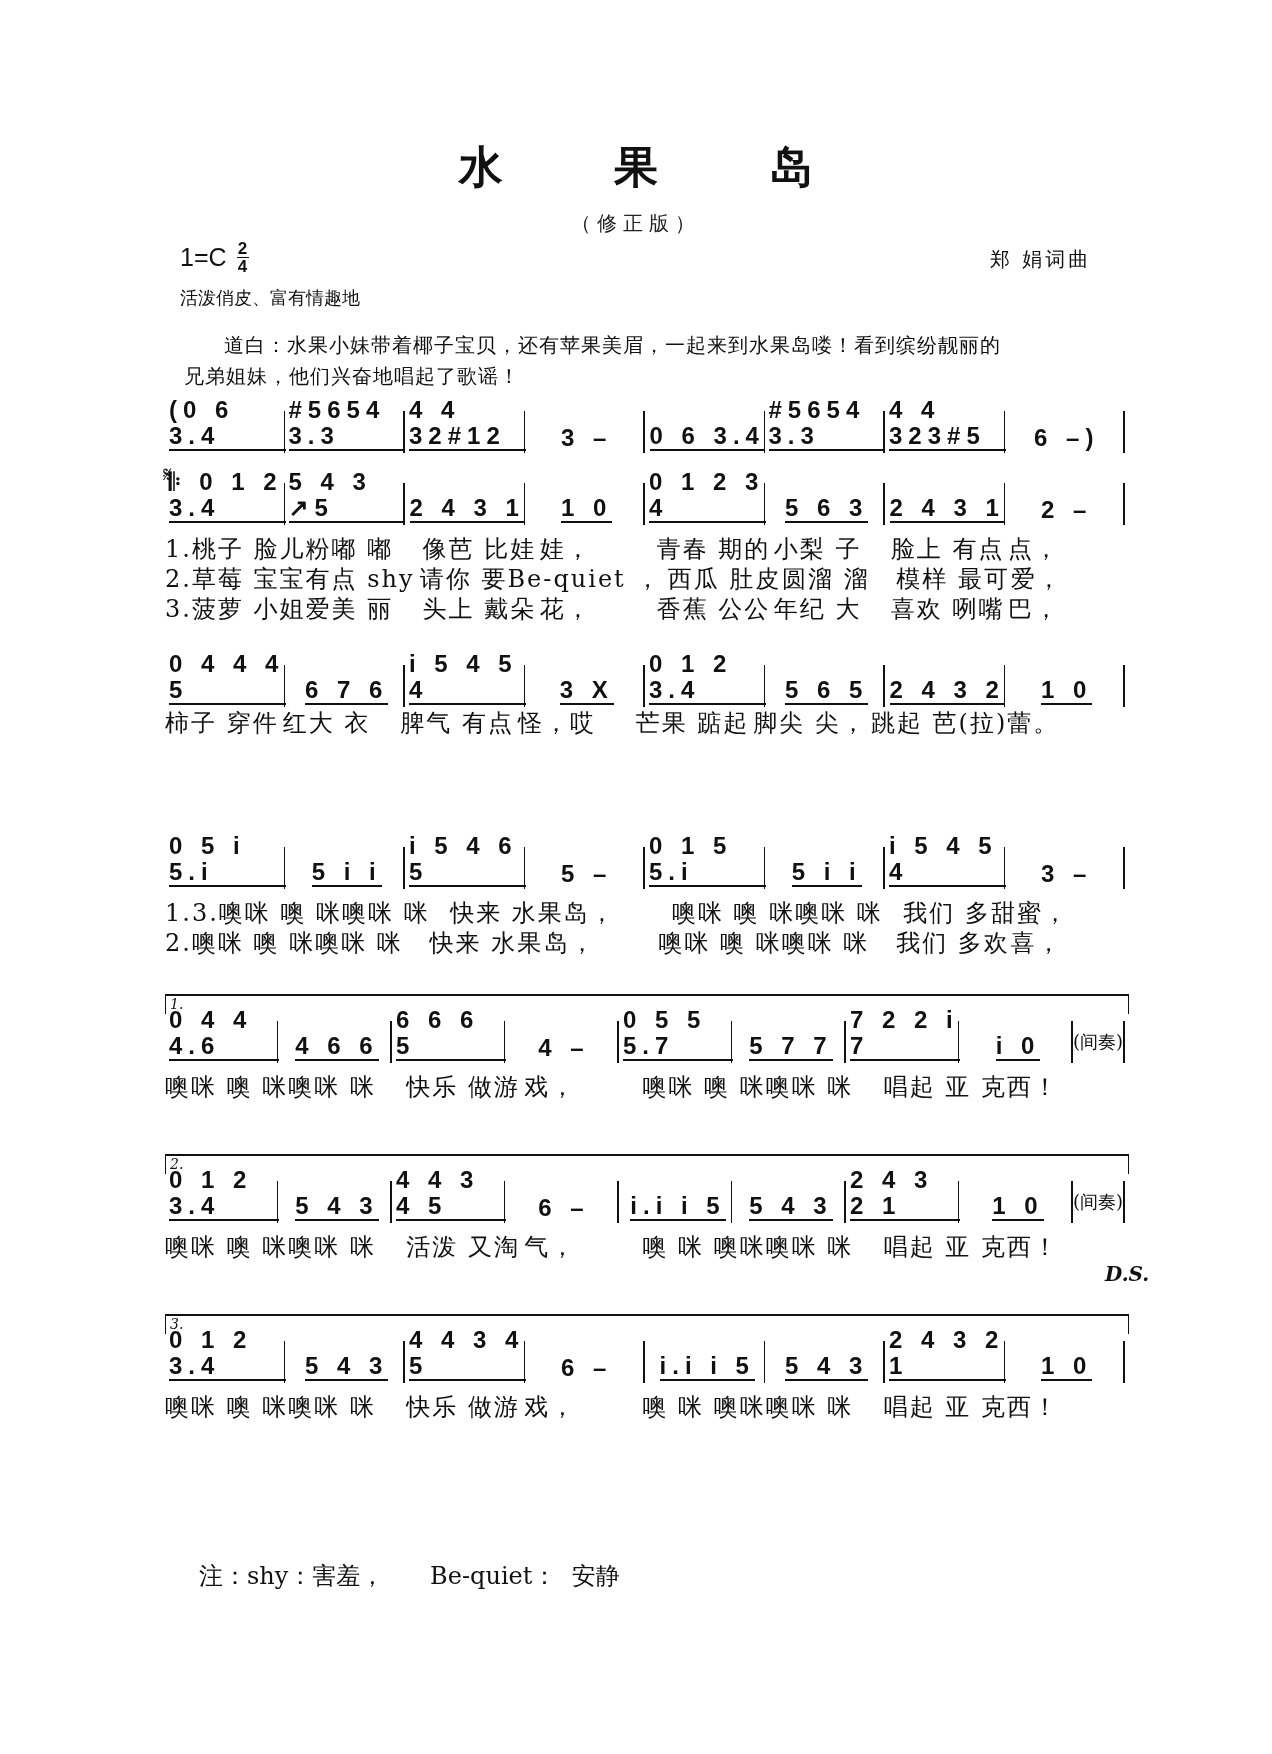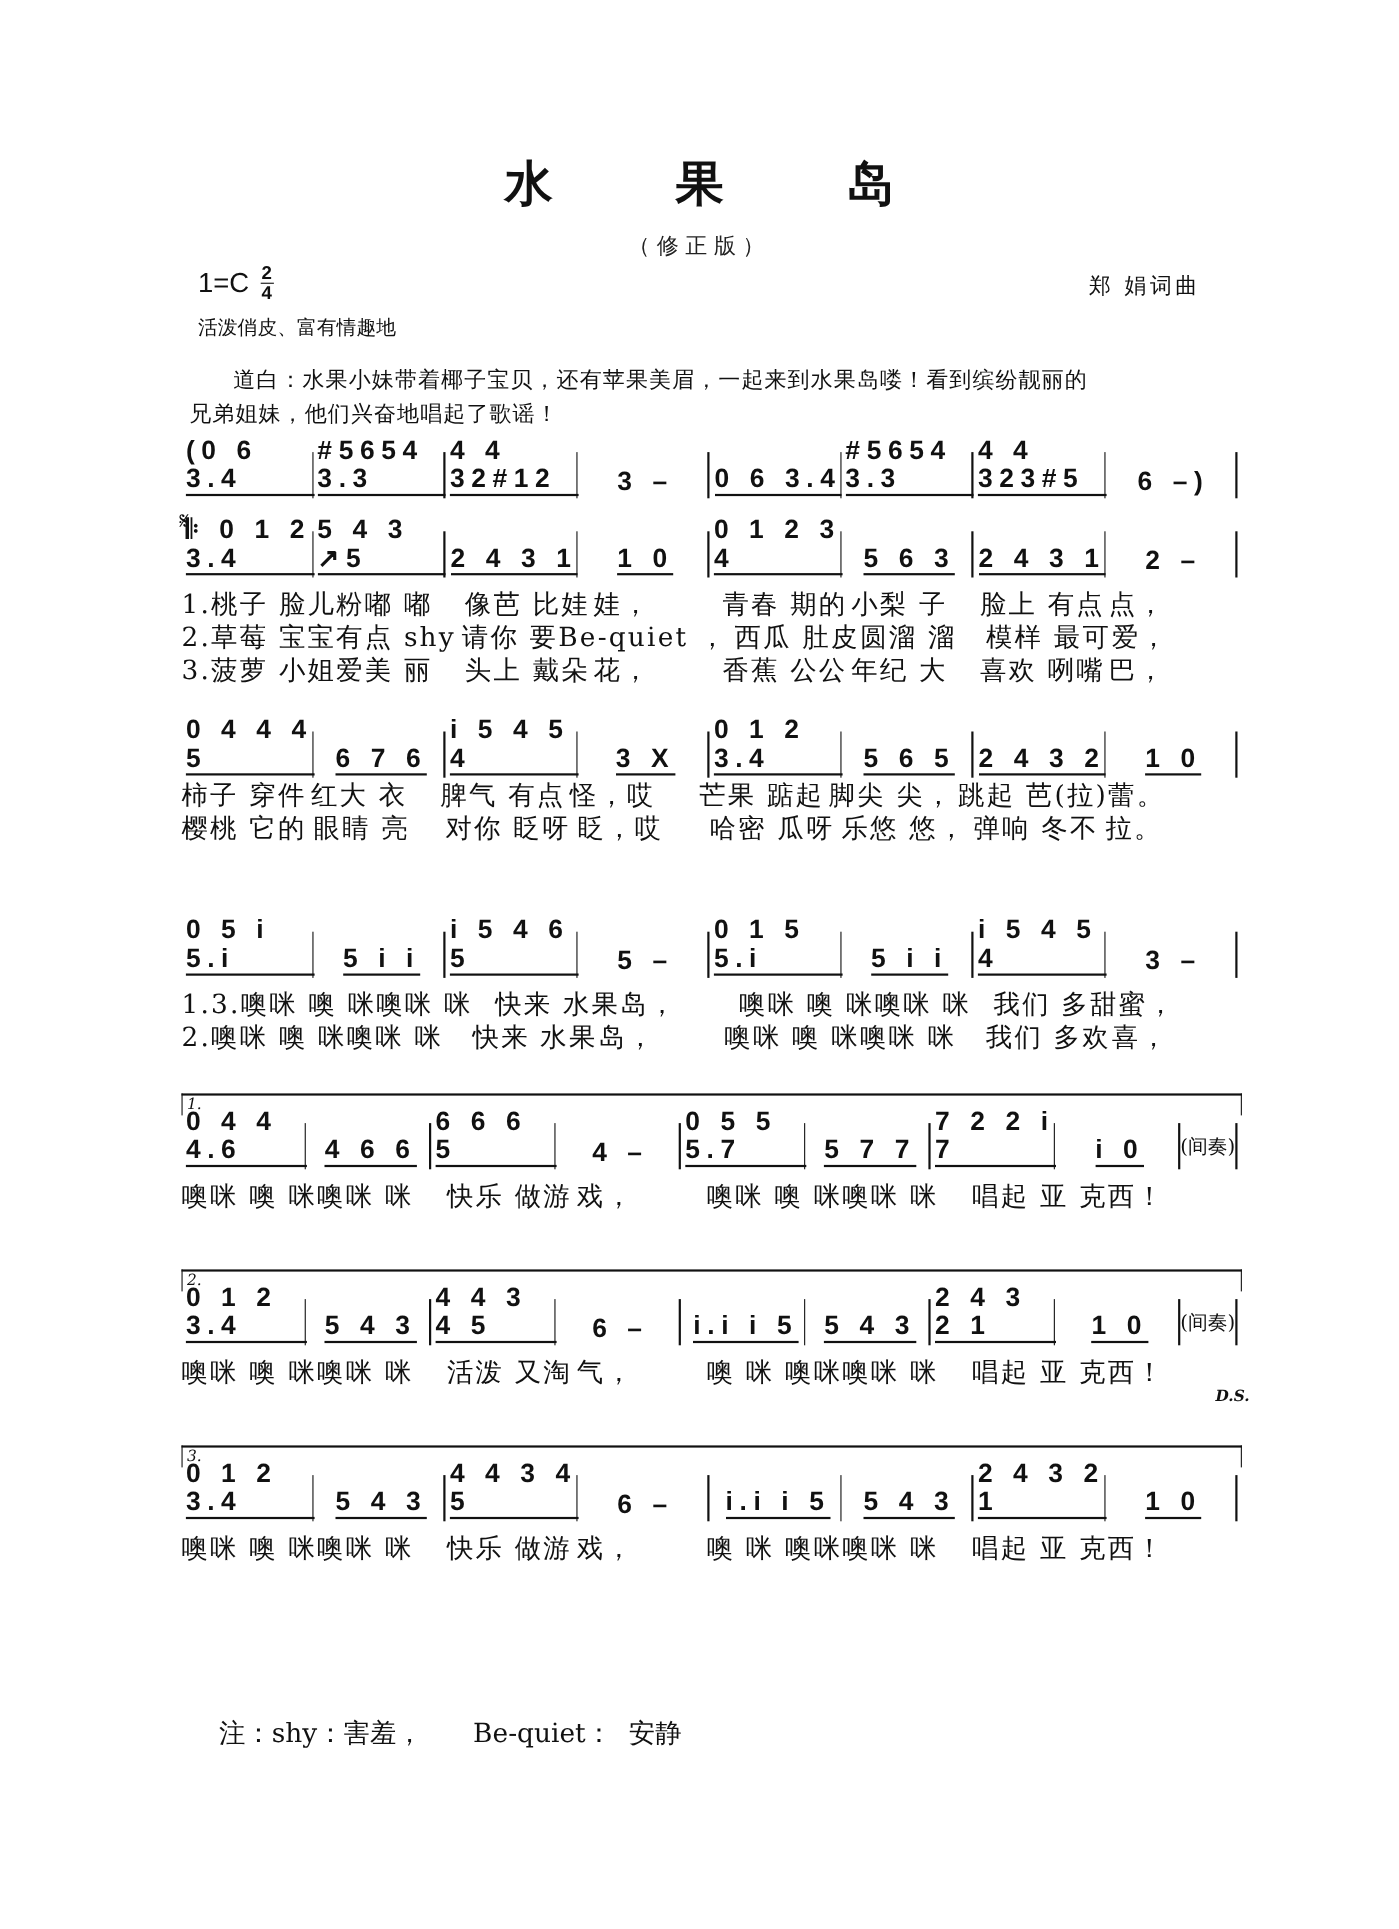--- a/index.html
+++ b/index.html
@@ -8,37 +8,37 @@
   .abs { position: absolute; }
   .title { left: 0; width: 1272px; top: 138px; text-align: center;
            font-family: "DejaVu Serif", serif; font-weight: bold; font-size: 44px; letter-spacing: 48px; text-indent: 48px; }
   .subtitle { left: 0; width: 1272px; top: 210px; text-align: center; font-family: Liberation Serif, serif;
               font-size: 20px; letter-spacing: 6px; color: #222; }
   .key { left: 180px; top: 240px; font-family: "Liberation Sans", sans-serif; font-size: 25px; display: flex; align-items: center; gap: 10px; }
   .frac { display: inline-flex; flex-direction: column; align-items: center; font-weight: bold; font-size: 17px; line-height: 17px; }
   .frac .bar { width: 12px; border-top: 1.5px solid #111; }
   .author { left: 990px; top: 246px; font-family: "DejaVu Serif", serif; font-size: 20px; letter-spacing: 3px; }
   .tempo { left: 180px; top: 286px; font-size: 18px; }
-  .narr { left: 172px; top: 330px; width: 950px; font-family: "DejaVu Serif", serif; font-size: 20px; line-height: 31px; letter-spacing: 1px; }
+  .narr { left: 184px; top: 330px; width: 950px; font-family: "DejaVu Serif", serif; font-size: 20px; line-height: 31px; letter-spacing: 1px; }
   .narr .l1 { text-indent: 40px; }
 
   .row { position: absolute; left: 165px; width: 960px; }
   .measures { display: flex; align-items: center; height: 44px; font-family: "Liberation Sans", sans-serif; font-weight: bold; font-size: 24px; }
   .m { flex: 1; display: flex; justify-content: space-around; align-items: flex-end; padding: 0 4px; position: relative; height: 44px; }
   .bl { width: 2px; background: #111; height: 42px; align-self: center; }
   .bl.thin { width: 1px; }
   .g { display: inline-flex; flex-direction: column; align-items: center; padding-bottom: 3px; }
   .g .n { line-height: 26px; letter-spacing: 6px; margin-right: -6px; }
   .g.u1 .n { border-bottom: 2px solid #111; }
   .lyr { display: flex; font-family: "DejaVu Serif", serif; font-size: 24px; height: 30px; align-items: center; }
   .lyr .c { flex: 1; white-space: pre; letter-spacing: 2px; }
   .volta { position: absolute; left: 165px; width: 962px; height: 18px; border-top: 2px solid #111; border-left: 1px solid #111; border-right: 1px solid #111; }
   .volta span { font-family: "DejaVu Serif", serif; font-style: italic; font-size: 14px; position: absolute; left: 4px; top: 0; }
   .segno { left: 163px; top: 462px; font-size: 22px; }
-  .ds { left: 1105px; top: 1262px; font-family: "DejaVu Serif", serif; font-style: italic; font-weight: bold; font-size: 14px; }
+  .ds { left: 1105px; top: 1262px; font-family: "DejaVu Serif", serif; font-style: italic; font-weight: bold; font-size: 20px; }
   .note { left: 165px; top: 1560px; font-family: "DejaVu Serif", serif; font-size: 24px; white-space: pre; margin-left: 34px; }
   .interlude { font-family: "DejaVu Serif", serif; font-weight: normal; font-size: 18px; align-self: center; }
 </style>
 </head>
 <body>
 
 <div class="abs title">水 果 岛</div>
 <div class="abs subtitle">（修正版）</div>
 <div class="abs key">
   <span>1=C</span>
@@ -247,30 +247,20 @@
       <div class="lyr">
         <span class="c">柿子 穿件</span>
         <span class="c">红大 衣</span>
         <span class="c">脾气 有点</span>
         <span class="c">怪，哎</span>
         <span class="c">芒果 踮起</span>
         <span class="c">脚尖 尖，</span>
         <span class="c">跳起 芭(拉)</span>
         <span class="c">蕾。</span>
       </div>
-      <div class="lyr">
-        <span class="c">樱桃 它的</span>
-        <span class="c">眼睛 亮</span>
-        <span class="c">对你 眨呀</span>
-        <span class="c">眨，哎</span>
-        <span class="c">哈密 瓜呀</span>
-        <span class="c">乐悠 悠，</span>
-        <span class="c">弹响 冬不</span>
-        <span class="c">拉。</span>
-      </div>
     </div>
     <div class="row" style="top: 846px;">
       <div class="measures">
         <div class="m">
           <span class="g u1">
             <span class="n">0 5 i  5.i</span>
           </span>
         </div>
         <div class="bl thin"></div>
         <div class="m">

